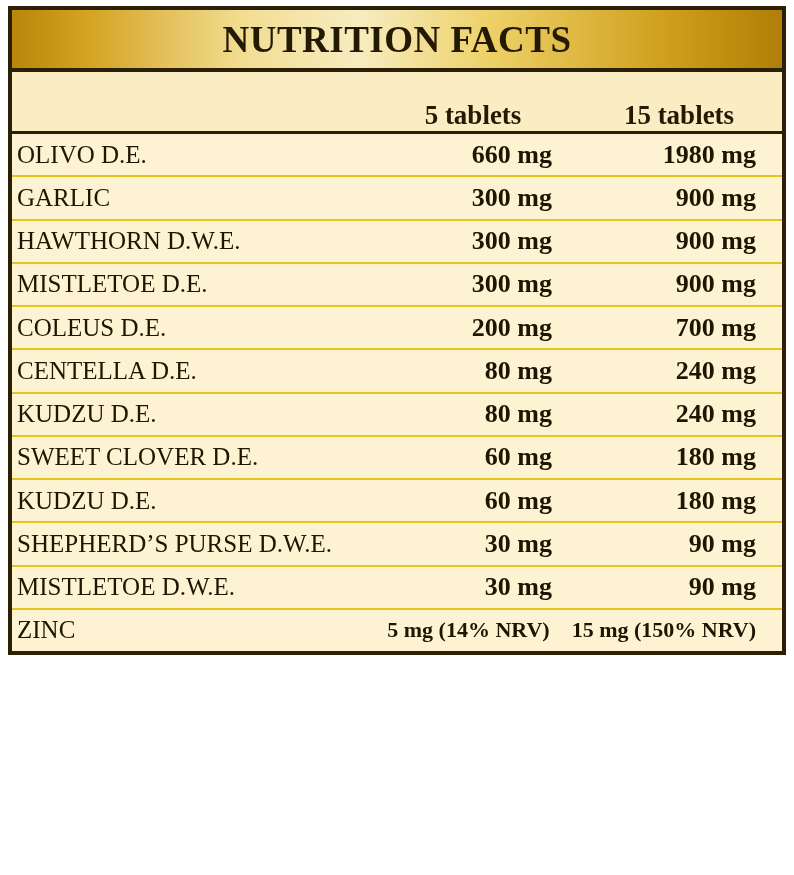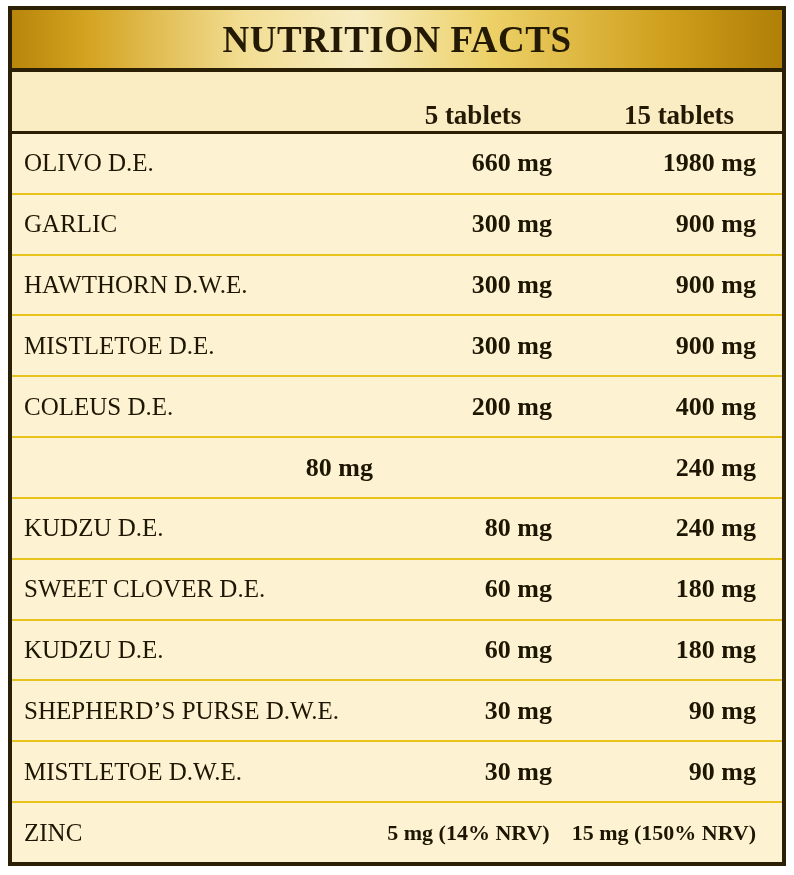--- a/index.html
+++ b/index.html
@@ -16,21 +16,21 @@
     box-sizing: border-box;
     background: #ffffff;
     position: relative;
     overflow: hidden;
   }
   .panel {
     position: absolute;
     left: 8px;
     top: 6px;
     width: 778px;
-    height: 860px;
+    height: 649px;
     box-sizing: border-box;
     border: 4px solid #2b2006;
     background: #fdf3d2;
     display: flex;
     flex-direction: column;
   }
   .title-bar {
     height: 58px;
     flex: 0 0 58px;
     background: linear-gradient(90deg,
@@ -57,21 +57,21 @@
   .subhead {
     flex: 0 0 52px;
     display: flex;
     align-items: center;
     background: #fbedc3;
     border-bottom: 3px solid #2b2006;
     box-sizing: border-box;
   }
   .col-name {
     flex: 0 0 358px;
-    padding-left: 12px;
+    padding-left: 5px;
     box-sizing: border-box;
   }
   .col-a, .col-b {
     flex: 1 1 0;
     text-align: right;
     padding-right: 22px;
     box-sizing: border-box;
   }
   .col-b {
     padding-right: 26px;
@@ -156,24 +156,25 @@
 
       <div class="row">
         <div class="col-name nutrient">MISTLETOE D.E.</div>
         <div class="col-a val">300 mg</div>
         <div class="col-b val">900 mg</div>
       </div>
 
       <div class="row">
         <div class="col-name nutrient">COLEUS D.E.</div>
         <div class="col-a val">200 mg</div>
-        <div class="col-b val">400 mg</div>
-      </div>
-
-      <div class="row">
+        <div class="col-b val">700 mg</div>
+      </div>
+
+      <div class="row">
+        <div class="col-name nutrient">CENTELLA D.E.</div>
         <div class="col-a val">80 mg</div>
         <div class="col-b val">240 mg</div>
       </div>
 
       <div class="row">
         <div class="col-name nutrient">KUDZU D.E.</div>
         <div class="col-a val">80 mg</div>
         <div class="col-b val">240 mg</div>
       </div>
 

